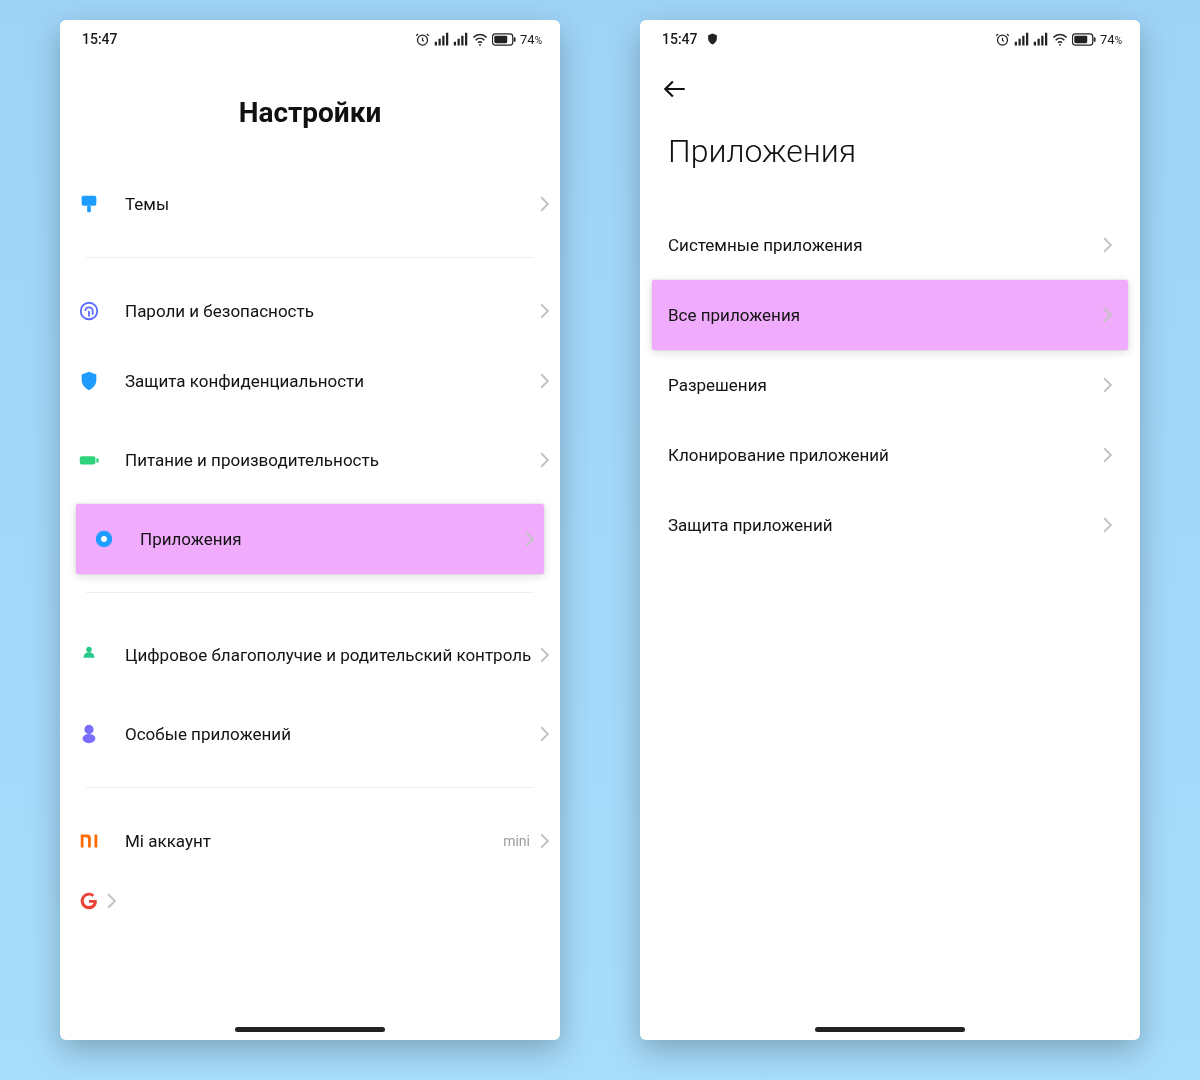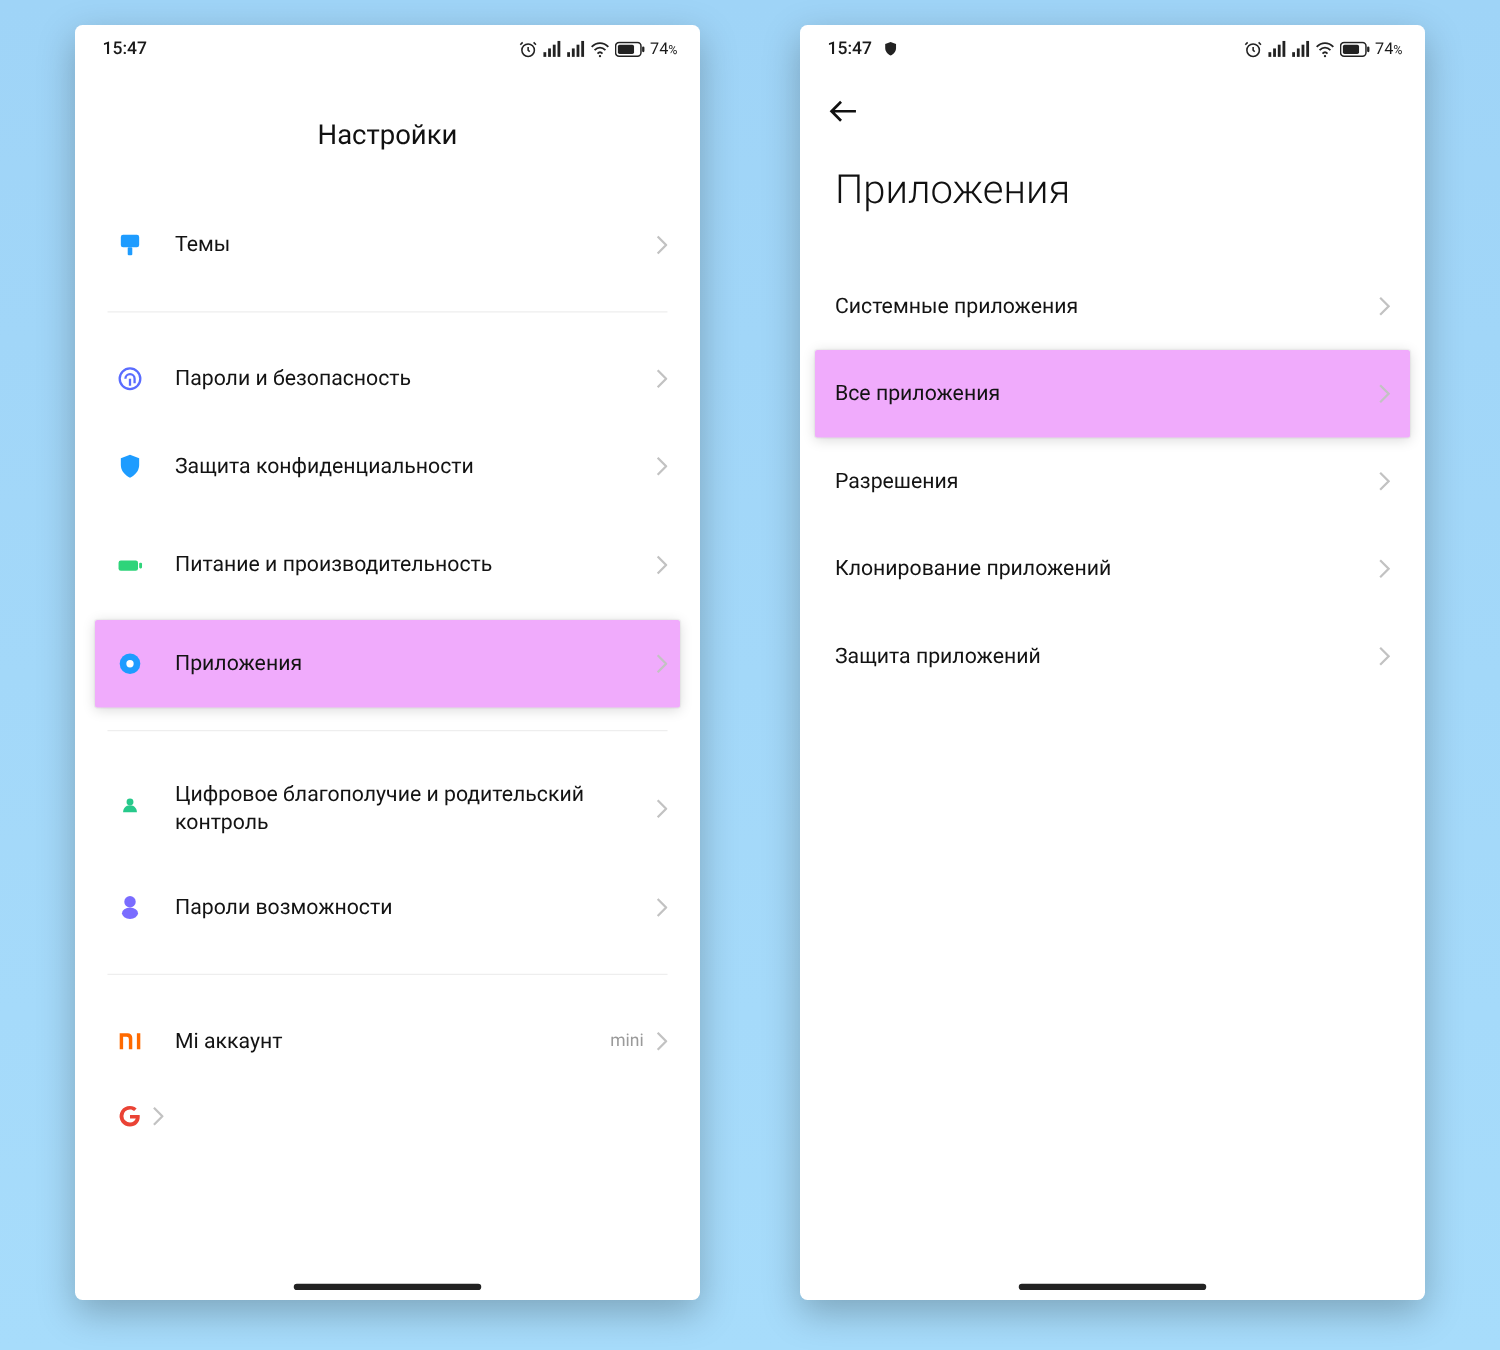--- a/index.html
+++ b/index.html
@@ -31,37 +31,37 @@
     justify-content:space-between;
     padding: 0 18px 0 22px;
     font-size: 14px;
     color:#1a1a1a;
   }
   .status-left { display:flex; align-items:center; gap:8px; font-weight:500;}
   .status-right { display:flex; align-items:center; gap:4px; }
   .status-right svg { display:block; }
   .header-center {
     text-align:center;
-    font-size: 22px;
+    font-size: 28px;
     color:#111;
     padding: 38px 0 40px 0;
-    font-weight:400;
+    font-weight:700;
   }
   .back-row { padding: 20px 22px 0 22px;}
   .big-title {
     font-size: 32px;
     color:#111;
     font-weight: 300;
     padding: 28px 28px 40px 28px;
   }
   .list { flex:1; overflow:hidden; }
   .row {
     display:flex;
     align-items:center;
-    padding: 0 26px;
+    padding: 0 11px;
     min-height: 70px;
     position:relative;
   }
   .row.tall { min-height: 88px; }
   .row .icon-slot {
     width: 36px;
     display:flex;
     justify-content:center;
     align-items:center;
   }
@@ -249,21 +249,21 @@
         </svg>
     </div>
 
     <div class="row">
       <span class="icon-slot">
         <svg class="ic" viewBox="0 0 24 24">
             <circle cx="12" cy="7" r="5" fill="#7a6cff"></circle>
             <ellipse cx="12" cy="17" rx="7" ry="5" fill="#7a6cff"></ellipse>
           </svg>
       </span>
-      <span class="label">Пароли возможности</span>
+      <span class="label">Особые приложений</span>
       <svg class="chev" width="9" height="16" viewBox="0 0 8 14" fill="none" stroke="currentColor" stroke-width="1.6">
           <path d="M1 1l6 6-6 6"></path>
         </svg>
     </div>
 
     <div class="divider"></div>
 
     <div class="row">
       <span class="icon-slot">
         <svg class="ic" viewBox="0 0 24 24">

